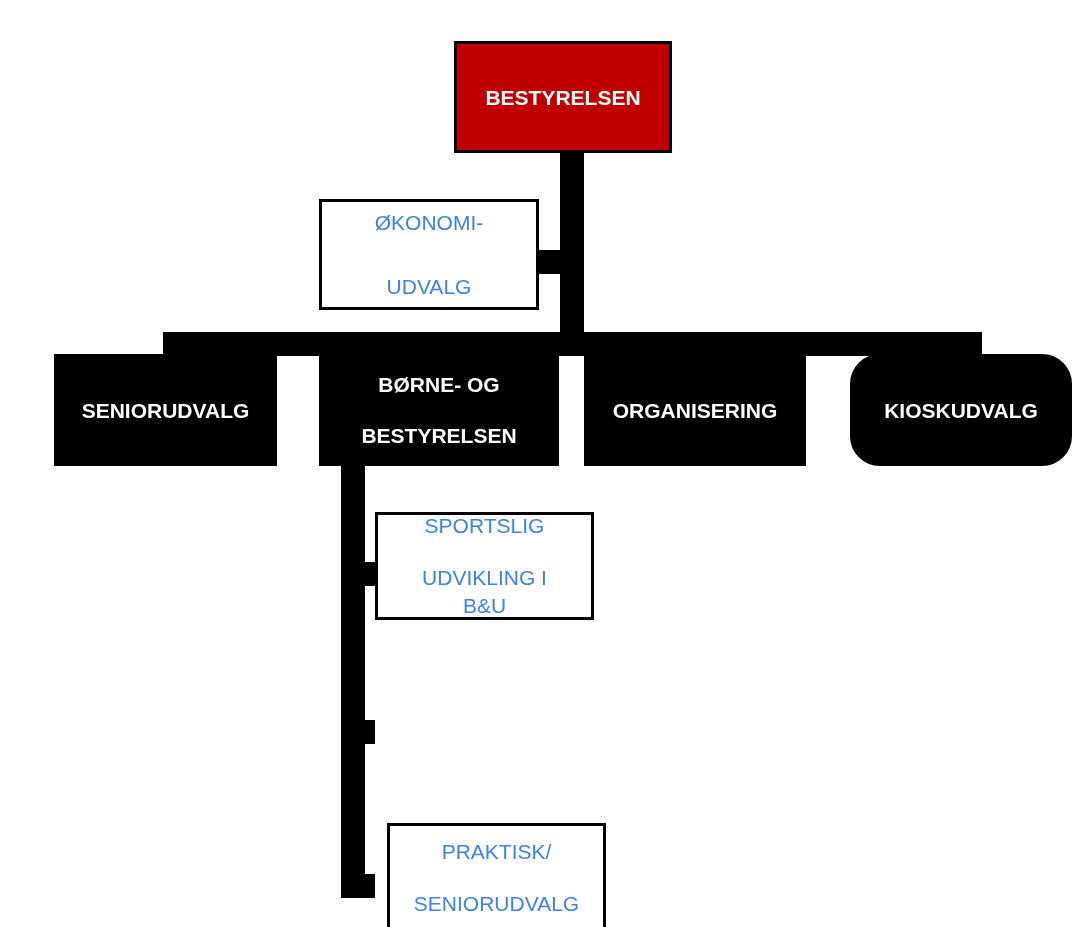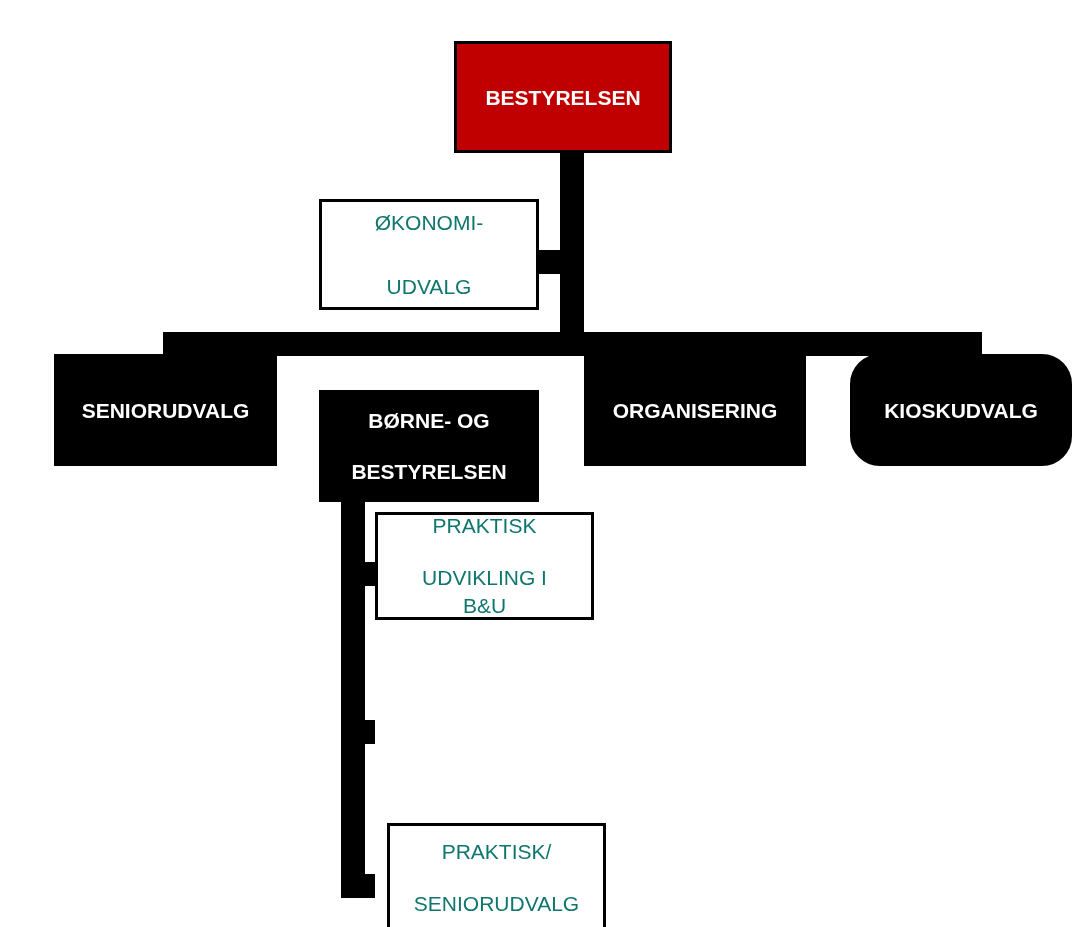--- a/index.html
+++ b/index.html
@@ -32,21 +32,21 @@
     color: #ffffff;
     font-weight: bold;
   }
   .node.dark {
     background: #000000;
     color: #ffffff;
     font-weight: bold;
   }
   .node.light {
     background: #ffffff;
-    color: #0f766e;
+    color: #3b82f6;
     font-weight: normal;
   }
   .node.lh-wide span { line-height: 40px; }
   .node.lh-mid span { line-height: 28px; }
   .line {
     position: absolute;
     background: #000000;
   }
 </style>
 </head>
@@ -72,35 +72,35 @@
 
   <div class="node light lh-wide" style="left:295px; top:175px; width:220px; height:111px;">
     <span>ØKONOMI-</span>
     <span>UDVALG</span>
   </div>
 
   <div class="node dark" style="left:30px; top:330px; width:223px; height:112px;">
     <span>SENIORUDVALG</span>
   </div>
 
-  <div class="node dark" style="left:295px; top:330px; width:220px; height:112px;margin-top:36px;">
+  <div class="node dark" style="left:295px; top:330px; width:240px; height:112px;">
     <span>BØRNE- OG</span>
     <span>BESTYRELSEN</span>
   </div>
 
   <div class="node dark" style="left:560px; top:330px; width:222px; height:112px;">
     <span>ORGANISERING</span>
   </div>
 
   <div class="node dark" style="left:826px; top:330px; width:222px; height:112px;border-radius:30px;">
     <span>KIOSKUDVALG</span>
   </div>
 
   <div class="node light lh-mid" style="left:351px; top:488px; width:219px; height:108px;">
-    <span>PRAKTISK</span>
+    <span>SPORTSLIG</span>
     <span>UDVIKLING I B&amp;U</span>
   </div>
 
 
   <div class="node light lh-mid" style="left:351px; top:799px; width:219px; height:109px;margin-left:12px;">
     <span>PRAKTISK/</span>
     <span>SENIORUDVALG</span>
   </div>
 
 </div>

